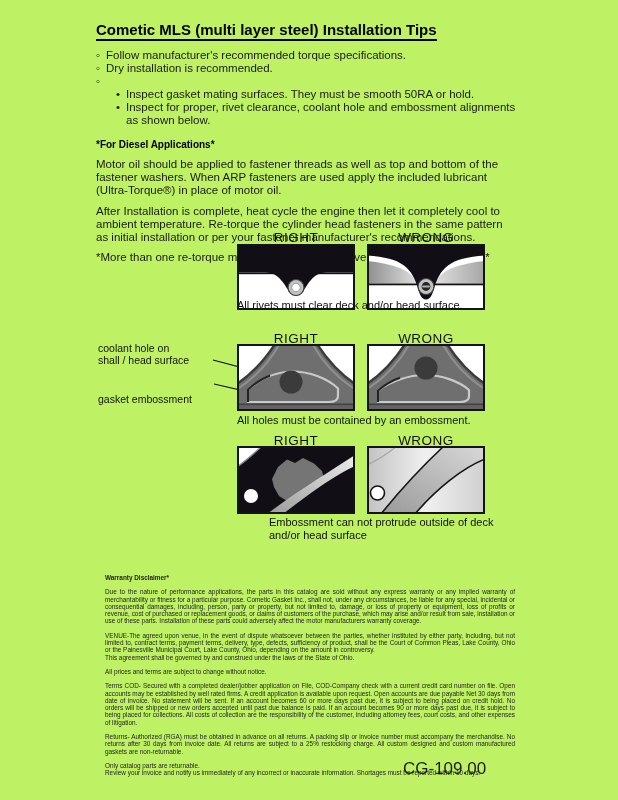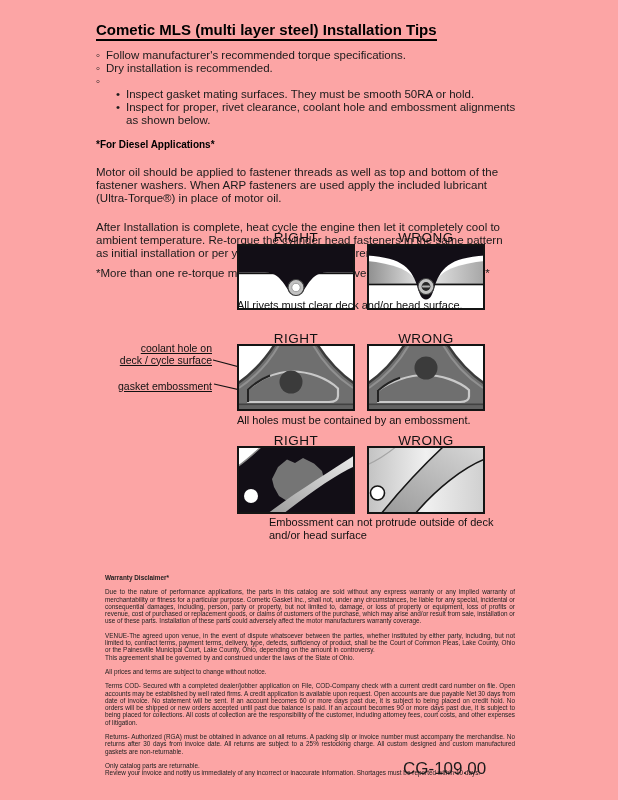--- a/index.html
+++ b/index.html
@@ -1,40 +1,40 @@
 <!DOCTYPE html>
 <html><head>
 <meta charset="utf-8">
 <style>
   html,body{margin:0;padding:0;background:#ffffff;}
   body{width:618px;height:800px;position:relative;overflow:hidden;
        font-family:"Liberation Sans", sans-serif;color:#1a1a1a;}
-  .page{position:absolute;inset:0;background:#fca5a5;}
+  .page{position:absolute;inset:0;background:#bef264;}
 
   
   .content-top{position:absolute;left:96px;top:21px;width:424px;}
   .page-title{font-size:15px;font-weight:bold;color:#000;margin:0 0 8px 0;
               display:inline-block;border-bottom:2px solid #000;padding-bottom:1px;}
   .tips{font-size:11.5px;line-height:13px;}
   .bullet-row{display:flex;}
   .bullet-row .marker{width:10px;flex:0 0 10px;}
   .bullet-row.sub{margin-left:20px;}
   .diesel-heading{font-size:10px;font-weight:bold;color:#000;margin:12px 0 6px 0;}
-  .body-p{font-size:11.5px;line-height:13px;margin:16px 0 7px 0;width:420px;}
+  .body-p{font-size:11.5px;line-height:13px;margin:8px 0 7px 0;width:420px;}
   .note-line{font-size:11.5px;line-height:13px;margin-top:3px;}
 
   
   .dg-title{position:absolute;width:118px;text-align:center;
             font-size:13.5px;font-weight:normal;letter-spacing:.5px;color:#111;}
   .dg-panel{position:absolute;width:118px;}
   .dg-panel svg{display:block;}
   .dg-caption{position:absolute;font-size:11px;line-height:12.5px;color:#111;}
 
-  .callout{position:absolute;left:98px;width:114px;text-align:right;
-           font-size:10.5px;line-height:11.5px;color:#111;text-decoration:underline;}
+  .callout{position:absolute;left:98px;width:114px;
+           font-size:10.5px;line-height:11.5px;color:#111;}
   .leader-svg{position:absolute;left:212px;top:352px;}
 
   
   .disclaimer{position:absolute;left:105px;top:574px;width:410px;
               font-size:6.4px;line-height:7.3px;text-align:justify;color:#222;}
   .disclaimer .d-title{font-weight:bold;margin:0 0 7px 0;}
   .dp{margin:0 0 7px 0;}
   .dp.tight{margin:0;}
 
   .footer-code{position:absolute;left:403px;top:759px;font-size:17px;color:#1b1b1b;}
@@ -125,23 +125,23 @@
     </svg>
   </div>
 
   <div class="dg-caption" style="left:237px;top:299px;width:260px;">All rivets must clear deck and/or head surface.</div>
 
   <div class="dg-title" style="left:237px;top:331px;">RIGHT</div>
   <div class="dg-title" style="left:367px;top:331px;">WRONG</div>
 
   <div class="callout" style="top:343px;">
     <div>coolant hole on</div>
-    <div>deck / cycle surface</div>
-  </div>
-  <div class="callout" style="top:381px;">
+    <div>shall / head surface</div>
+  </div>
+  <div class="callout" style="top:394px;">
     <div>gasket embossment</div>
   </div>
 
   <svg class="leader-svg" width="92" height="48" viewBox="0 0 92 48">
     <line x1="1" y1="8" x2="77" y2="28" stroke="#111" stroke-width="1.1"></line>
     <line x1="2" y1="32" x2="50" y2="43" stroke="#111" stroke-width="1.1"></line>
   </svg>
 
   <div class="dg-panel" style="left:237px;top:344px;">
     <svg width="118" height="67" viewBox="0 0 118 67">

